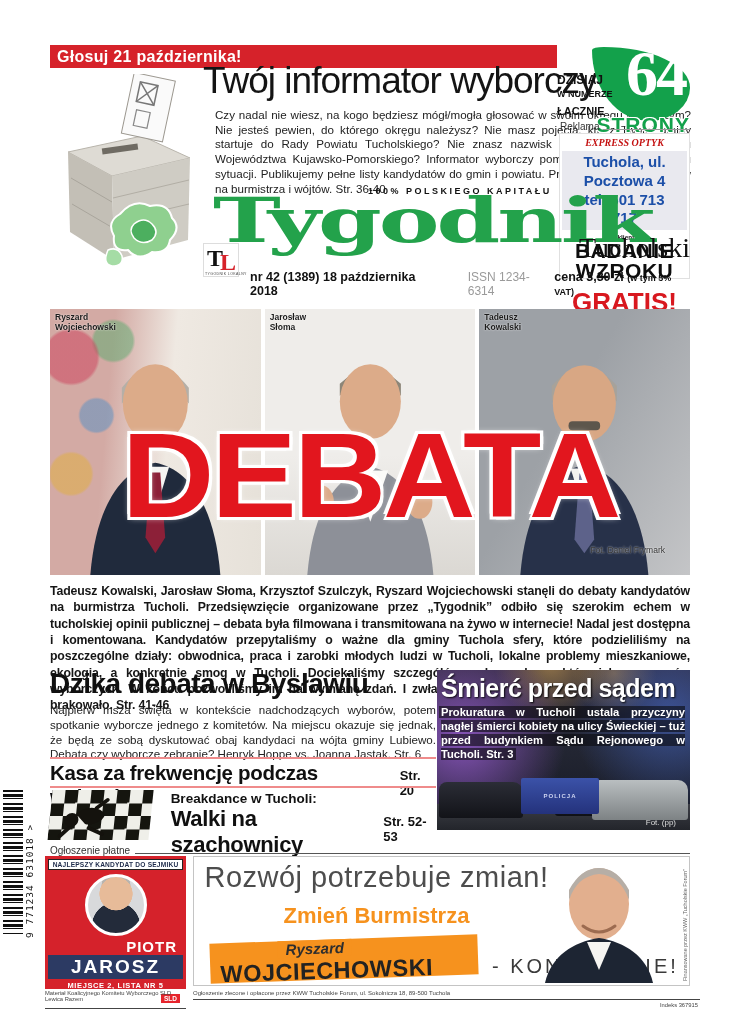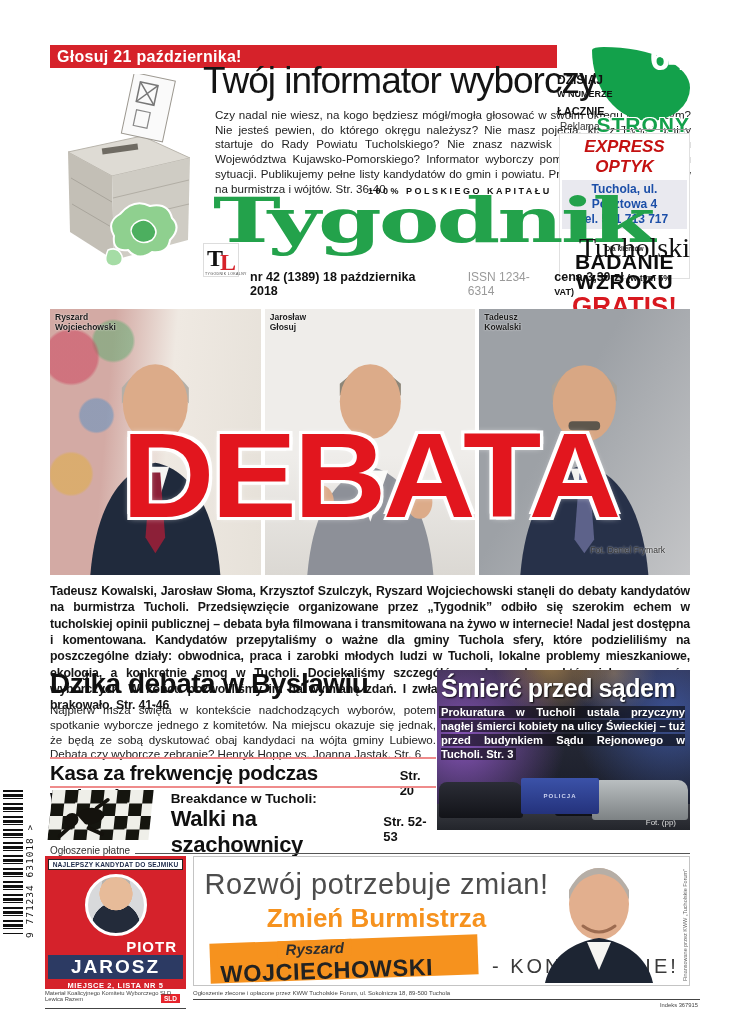--- a/index.html
+++ b/index.html
@@ -26,38 +26,38 @@
   
   .lead-title { position:absolute; left:203px; top:60px; width:490px; font-size:37px; font-weight:normal;
     letter-spacing:-1px; color:#141414; white-space:nowrap; }
   .lead-intro { position:absolute; left:215px; top:108px; width:476px; font-size:11.6px; line-height:1.27;
     text-align:justify; color:#222; }
 
   
   .badge64 { position:absolute; left:557px; top:45px; width:133px; height:78px; }
   .badge64 .blob { position:absolute; right:0; top:2px; width:98px; height:74px; background:#13a14b;
     border-radius:12% 88% 42% 58% / 4% 55% 45% 96%; }
-  .badge64 .num { position:absolute; right:4px; top:-8px; font-size:36px; font-weight:bold; color:#fff; letter-spacing:-2px; }
+  .badge64 .num { position:absolute; right:4px; top:-8px; font-size:64px; font-weight:bold; color:#fff; letter-spacing:-2px;font-family:Liberation Serif, serif; }
   .badge64 .today { position:absolute; left:0; top:28px; font-size:12px; font-weight:bold; color:#111; }
   .badge64 .innum { position:absolute; left:0; top:44px; font-size:9px; font-weight:bold; color:#111; }
   .badge64 .total { position:absolute; left:0; top:60px; font-size:11px; font-weight:bold; color:#111; }
   .badge64 .strony { position:absolute; right:0; bottom:-14px; font-size:21px; font-weight:bold; color:#13a14b; letter-spacing:1px;
     text-shadow:-1px -1px 0 #fff,1px -1px 0 #fff,-1px 1px 0 #fff,1px 1px 0 #fff; }
 
   
   .reklama-row { position:absolute; left:560px; top:121px; width:130px; display:flex; align-items:flex-end; gap:4px; }
   .reklama-row span { font-size:10px; color:#333; }
   .reklama-row .rule { flex:1; border-bottom:1px solid #999; height:1px; margin-bottom:2px; }
   .optyk { position:absolute; left:559px; top:133px; width:131px; height:146px; border:1px solid #e0e0e0;
     text-align:center; padding-top:3px; background:#fff; }
-  .optyk .name { font-family:Liberation Sans, sans-serif; font-style:italic; font-weight:bold; font-size:17px; color:#c41111; }
-  .optyk .addr { background:#e9e9ef; margin:3px 2px 16px 2px; padding:2px 16px; color:#1c4fa8; font-weight:bold; font-size:12px; line-height:1.25; }
+  .optyk .name { font-family:Liberation Serif, serif; font-style:italic; font-weight:bold; font-size:10px; color:#c41111; }
+  .optyk .addr { background:#e9e9ef; margin:3px 2px 4px 2px; padding:2px 16px; color:#1c4fa8; font-weight:bold; font-size:15px; line-height:1.25; }
   .optyk .clients { font-size:6.5px; font-weight:bold; color:#222; margin-top:3px; }
   .optyk .big { font-size:21px; font-weight:bold; color:#0d0d0d; line-height:.95; letter-spacing:.5px; }
-  .optyk .gratis { font-size:26px; font-weight:bold; color:#d8181f; line-height:1.0; margin-top:1px; }
+  .optyk .gratis { font-size:26px; font-weight:bold; color:#d8181f; line-height:1.0; margin-top:8px; }
   .optyk .www { font-size:11px; color:#222; margin-top:4px; }
 
   
   .capital { position:absolute; left:368px; top:186px; font-size:9px; font-weight:bold; letter-spacing:2.5px; color:#111; }
   .logo-main { position:absolute; left:213px; top:184px; font-family:"DejaVu Serif", serif; font-weight:bold;
     font-size:62px; color:#23a24b; letter-spacing:-2px; transform:scaleX(1.47); transform-origin:left top; white-space:nowrap; }
   .logo-sub { position:absolute; right:49px; top:232px; font-family:"Liberation Serif", serif; font-size:28px; color:#101010; }
   .tl-logo { position:absolute; left:203px; top:243px; width:36px; height:34px; background:#fff; border:1px solid #ddd; }
   .tl-logo .t { position:absolute; left:3px; top:1px; font-size:24px; font-weight:bold; font-family:"Liberation Serif",serif; color:#111; }
   .tl-logo .l { position:absolute; left:16px; top:5px; font-size:24px; font-weight:bold; font-family:"Liberation Serif",serif; color:#d6222a; }
@@ -158,22 +158,22 @@
   .jarosz .last { background:#2c3a63; color:#fff; font-weight:bold; font-size:19px; text-align:center; letter-spacing:2px; padding:1px 0; }
   .jarosz .place { color:#fff; font-weight:bold; font-size:7.5px; text-align:center; letter-spacing:.6px; margin-top:2px; }
   .jarosz .foot { display:flex; justify-content:flex-end; align-items:center; gap:3px; margin-top:3px; padding-right:2px; }
   .jarosz .slogans { text-align:right; color:#fff; font-size:4.6px; font-weight:bold; line-height:1.3; }
   .jarosz .sld { background:#e6252d; border:1px solid #fff; color:#fff; font-weight:bold; font-size:6.5px; padding:1px 3px; }
   .jarosz-cap { position:absolute; left:45px; top:990px; width:141px; font-size:5.8px; color:#444; }
   .left-rule { position:absolute; left:45px; top:1008px; width:141px; border-top:1px solid #444; }
 
   
   .woj { position:absolute; left:193px; top:856px; width:497px; height:130px; border:1px solid #c4c4c4; background:#fff; }
-  .woj .l1 { position:absolute; left:0; top:11px; width:365px; text-align:center; font-size:29px; color:#4d4d4d; letter-spacing:.5px; }
-  .woj .l2 { position:absolute; left:0; top:46px; width:365px; text-align:center; font-size:26px; font-weight:bold; color:#f6921e; }
+  .woj .l1 { position:absolute; left:0; top:4px; width:365px; text-align:center; font-size:29px; color:#4d4d4d; letter-spacing:.5px; }
+  .woj .l2 { position:absolute; left:0; top:46px; width:365px; text-align:center; font-size:22px; font-weight:bold; color:#f6921e; }
   .woj .namebox { position:absolute; left:16px; top:82px; width:268px; height:40px; background:#f6921e;
     transform:rotate(-2deg); padding:0 10px; }
   .woj .first { font-style:italic; font-weight:bold; font-size:15px; color:#2e2e2e; margin:-8px 0 0 58px;
     background:#f6921e; display:inline-block; padding:0 8px; }
   .woj .last { font-weight:bold; font-size:23.5px; color:#222; letter-spacing:.5px; white-space:nowrap; margin-top:0; }
   .woj .l3 { position:absolute; left:298px; top:98px; font-size:20px; color:#3a3a3a; letter-spacing:3px; white-space:nowrap; }
   .woj .pic { position:absolute; right:34px; top:3px; width:112px; height:123px; }
   .woj .side { position:absolute; right:1px; top:8px; height:116px; writing-mode:vertical-rl; transform:rotate(180deg);
     font-size:5.5px; color:#666; }
   .woj-cap { position:absolute; left:193px; top:990px; font-size:6px; color:#444; }
@@ -274,21 +274,21 @@
         <path d="M46,80 Q80,36 114,80 L114,96 Q80,60 46,96 Z" fill="#b5afa7"></path>
         <ellipse cx="80" cy="96" rx="33" ry="40" fill="#dcab89"></ellipse>
         <path d="M14,270 C20,196 48,162 80,156 C112,162 140,196 146,270 Z" fill="#202a3c"></path>
         <path d="M66,160 L80,206 L94,160 Z" fill="#f5f4f2"></path>
         <path d="M75,166 L85,166 L90,232 L80,248 L70,232 Z" fill="#8c2038"></path>
       </svg>
     </figure>
     <figure class="ph3">
       <figcaption>
         <div>Jarosław</div>
-        <div>Głosuj</div>
+        <div>Słoma</div>
       </figcaption>
       <svg viewBox="0 0 160 270">
         <path d="M49,76 Q80,46 111,76 L111,88 Q80,62 49,88 Z" fill="#8d8678"></path>
         <ellipse cx="80" cy="94" rx="31" ry="38" fill="#dcab89"></ellipse>
         <path d="M16,270 C22,198 50,166 80,160 C110,166 138,198 144,270 Z" fill="#8d9098"></path>
         <path d="M62,164 L80,216 L98,164 Z" fill="#fafaf8"></path>
         <ellipse cx="30" cy="196" rx="13" ry="17" fill="#dcab89"></ellipse>
         <ellipse cx="130" cy="196" rx="13" ry="17" fill="#dcab89"></ellipse>
       </svg>
     </figure>

